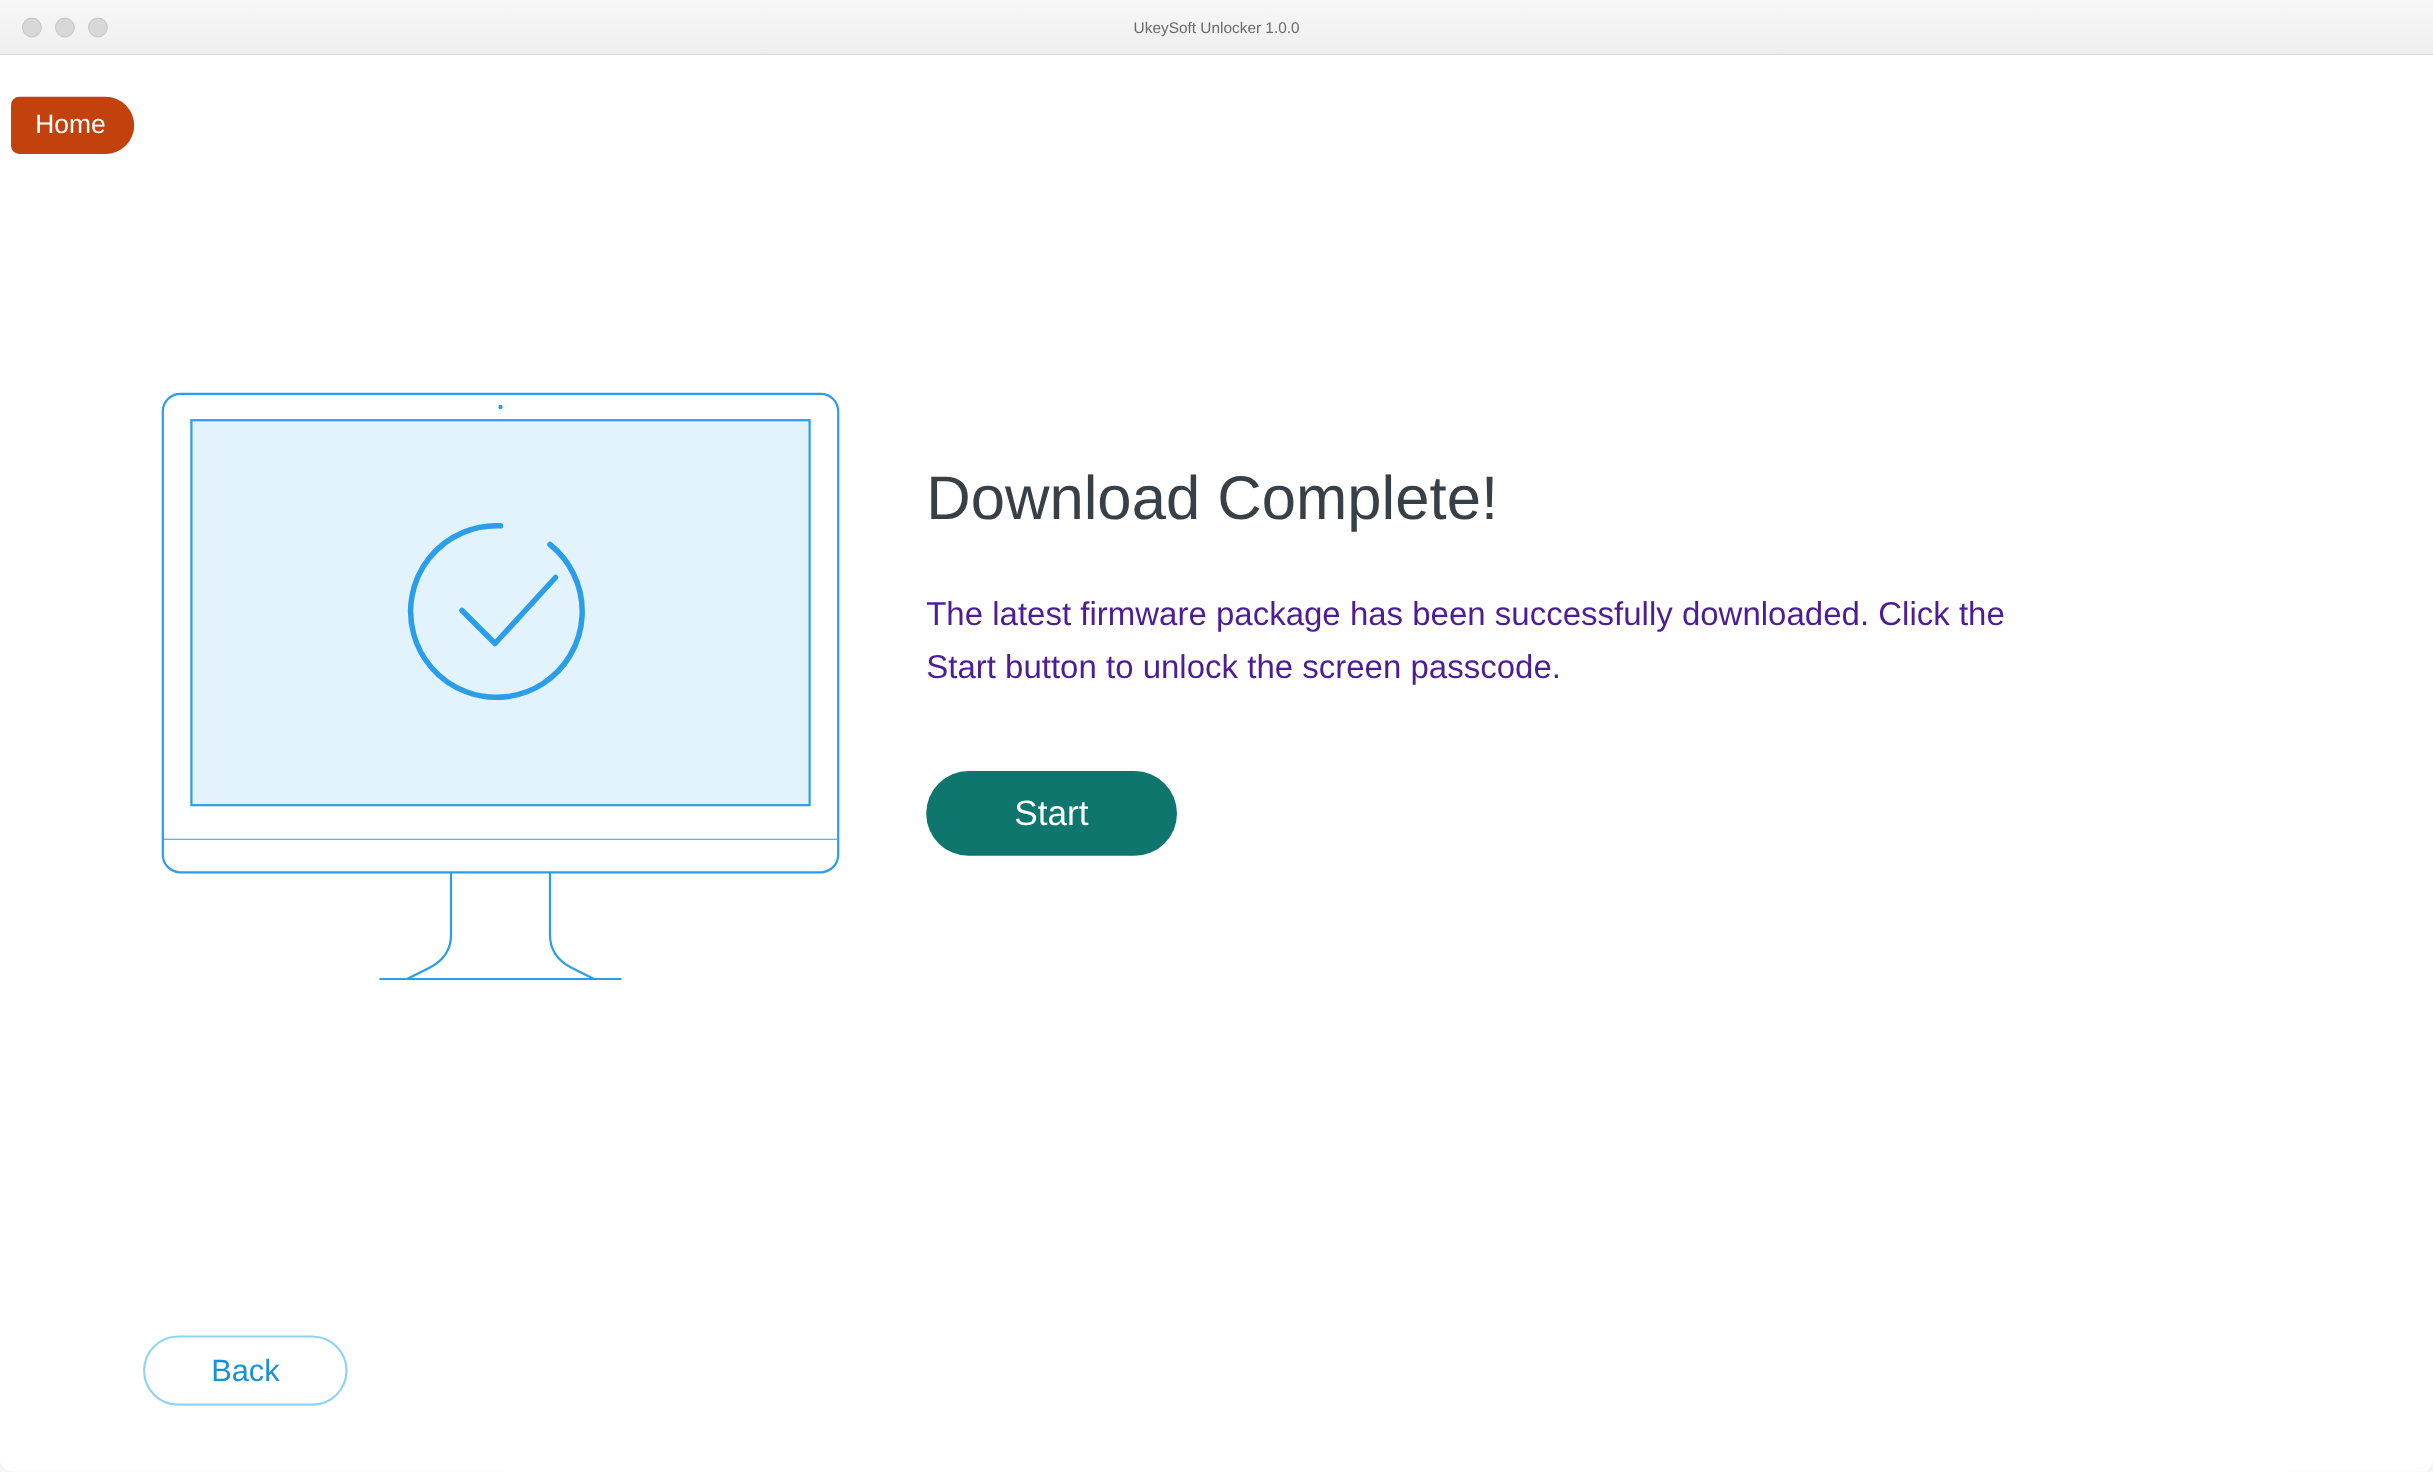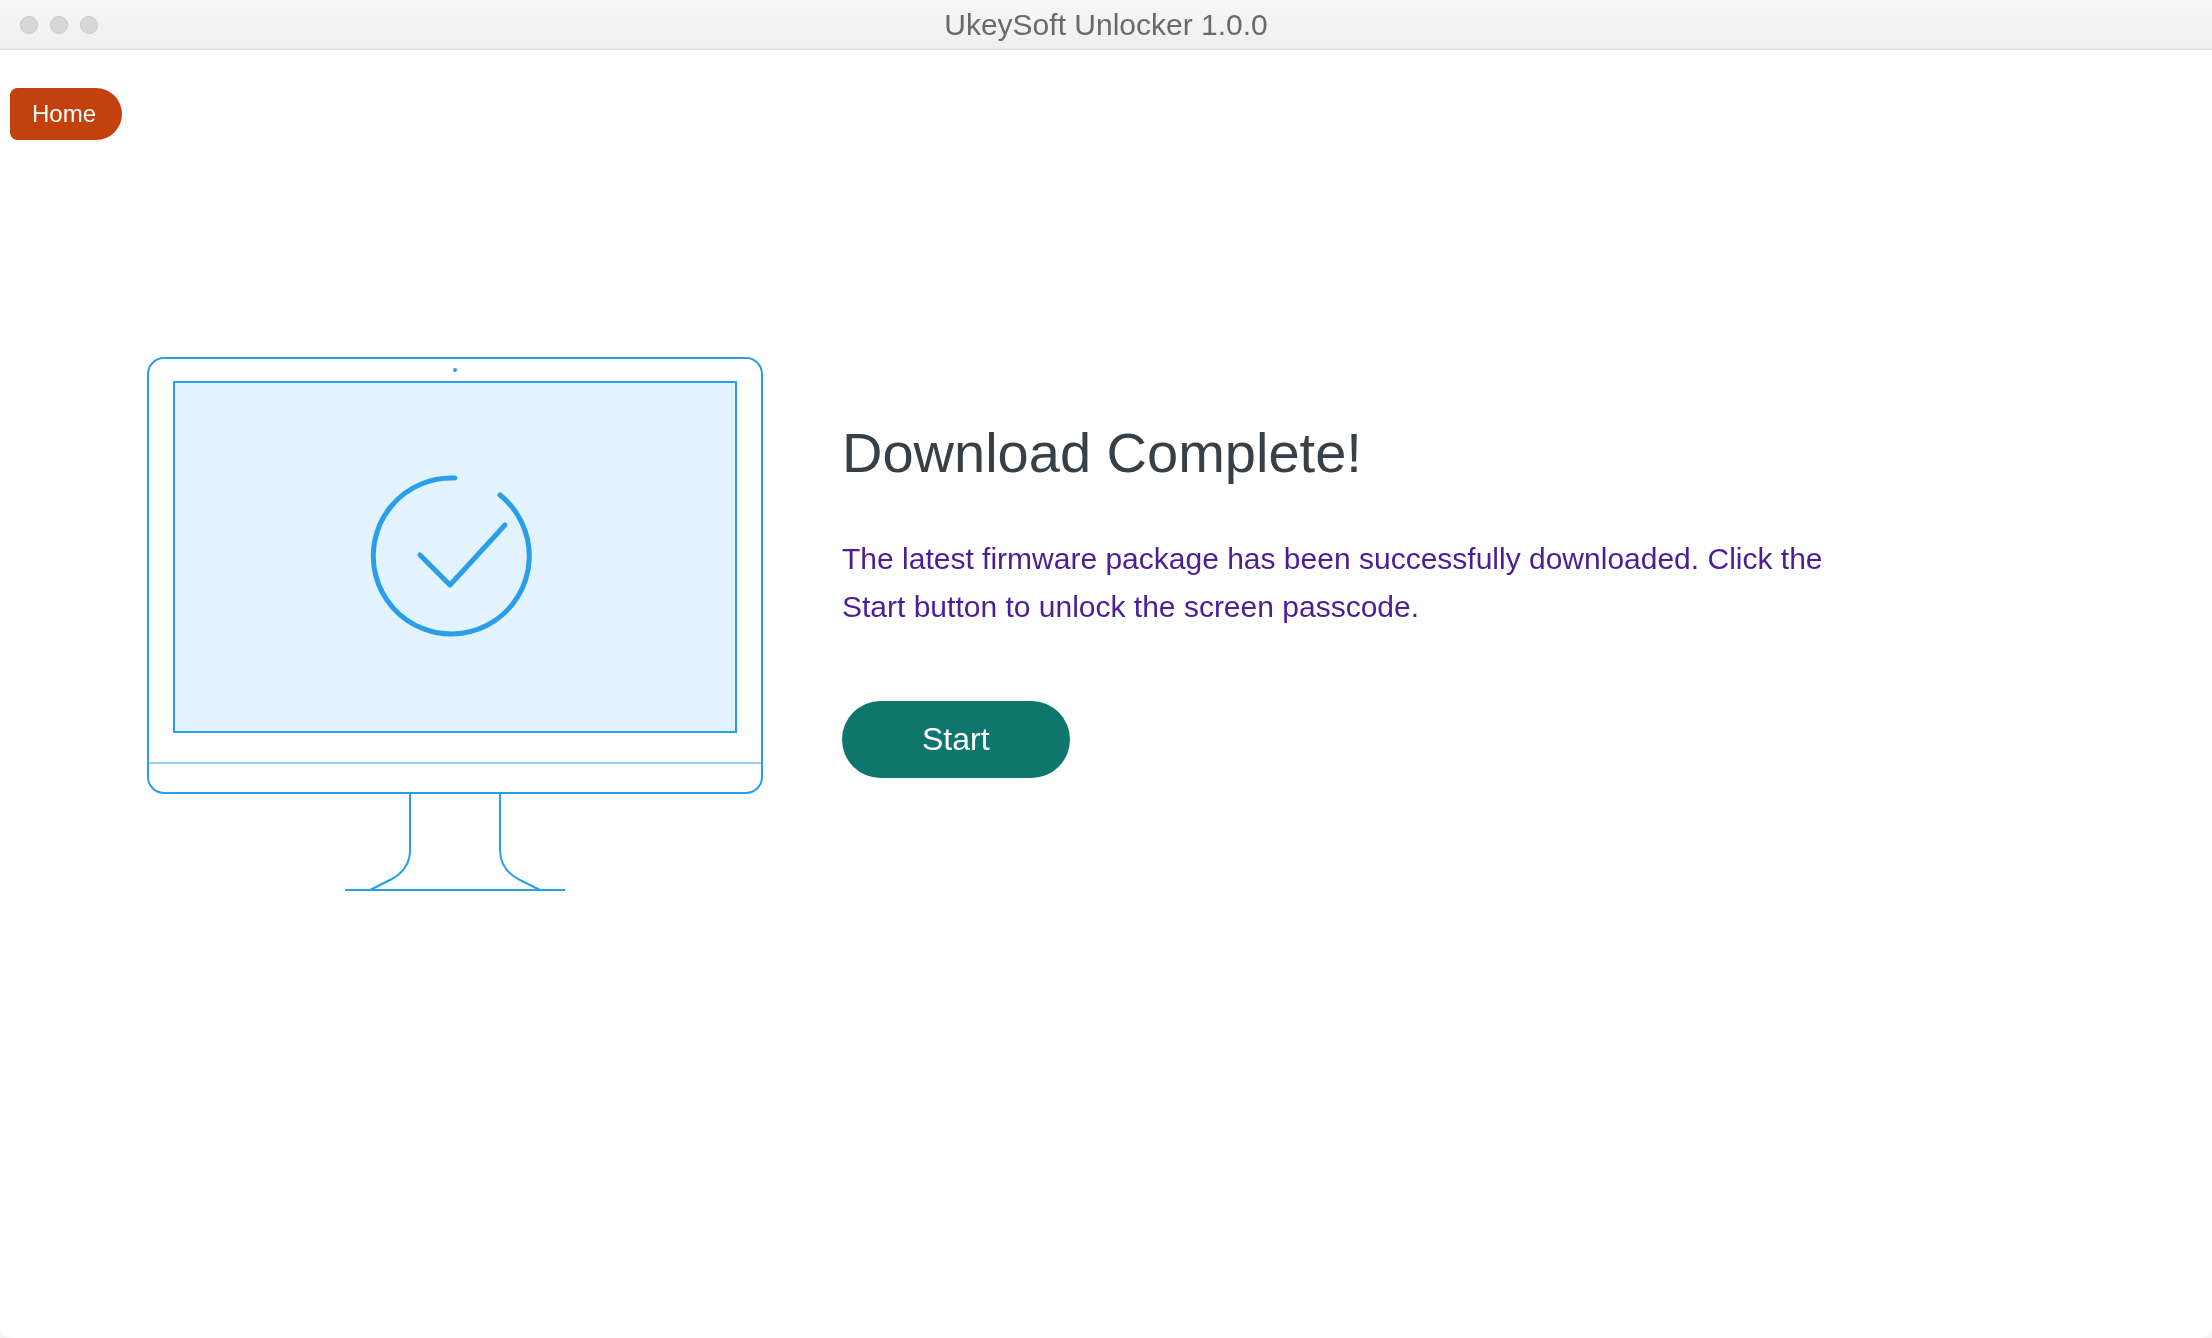--- a/index.html
+++ b/index.html
@@ -32,21 +32,21 @@
       height: 18px;
       border-radius: 50%;
       background: #d8d8d8;
       border: 1px solid #c8c8c8;
     }
     .title-text {
       position: absolute;
       left: 50%;
       transform: translateX(-50%);
       color: #6a6a6a;
-      font-size: 30px;
+      font-size: 14px;
       font-weight: 400;
     }
     .app-body {
       background: #ffffff;
       height: calc(100% - 50px);
       position: relative;
       border-radius: 0 0 12px 12px;
       overflow: hidden;
     }
     .home-button {
@@ -154,14 +154,15 @@
     </div>
 
     <div class="content-column">
       <h1 class="heading">Download Complete!</h1>
       <p class="body-text">The latest firmware package has been successfully downloaded. Click the Start button to unlock the screen passcode.</p>
       <button class="start-button">Start</button>
     </div>
 
   </div>
 
+  <button class="back-button">Back</button>
 
 </div>
 
 </body></html>

